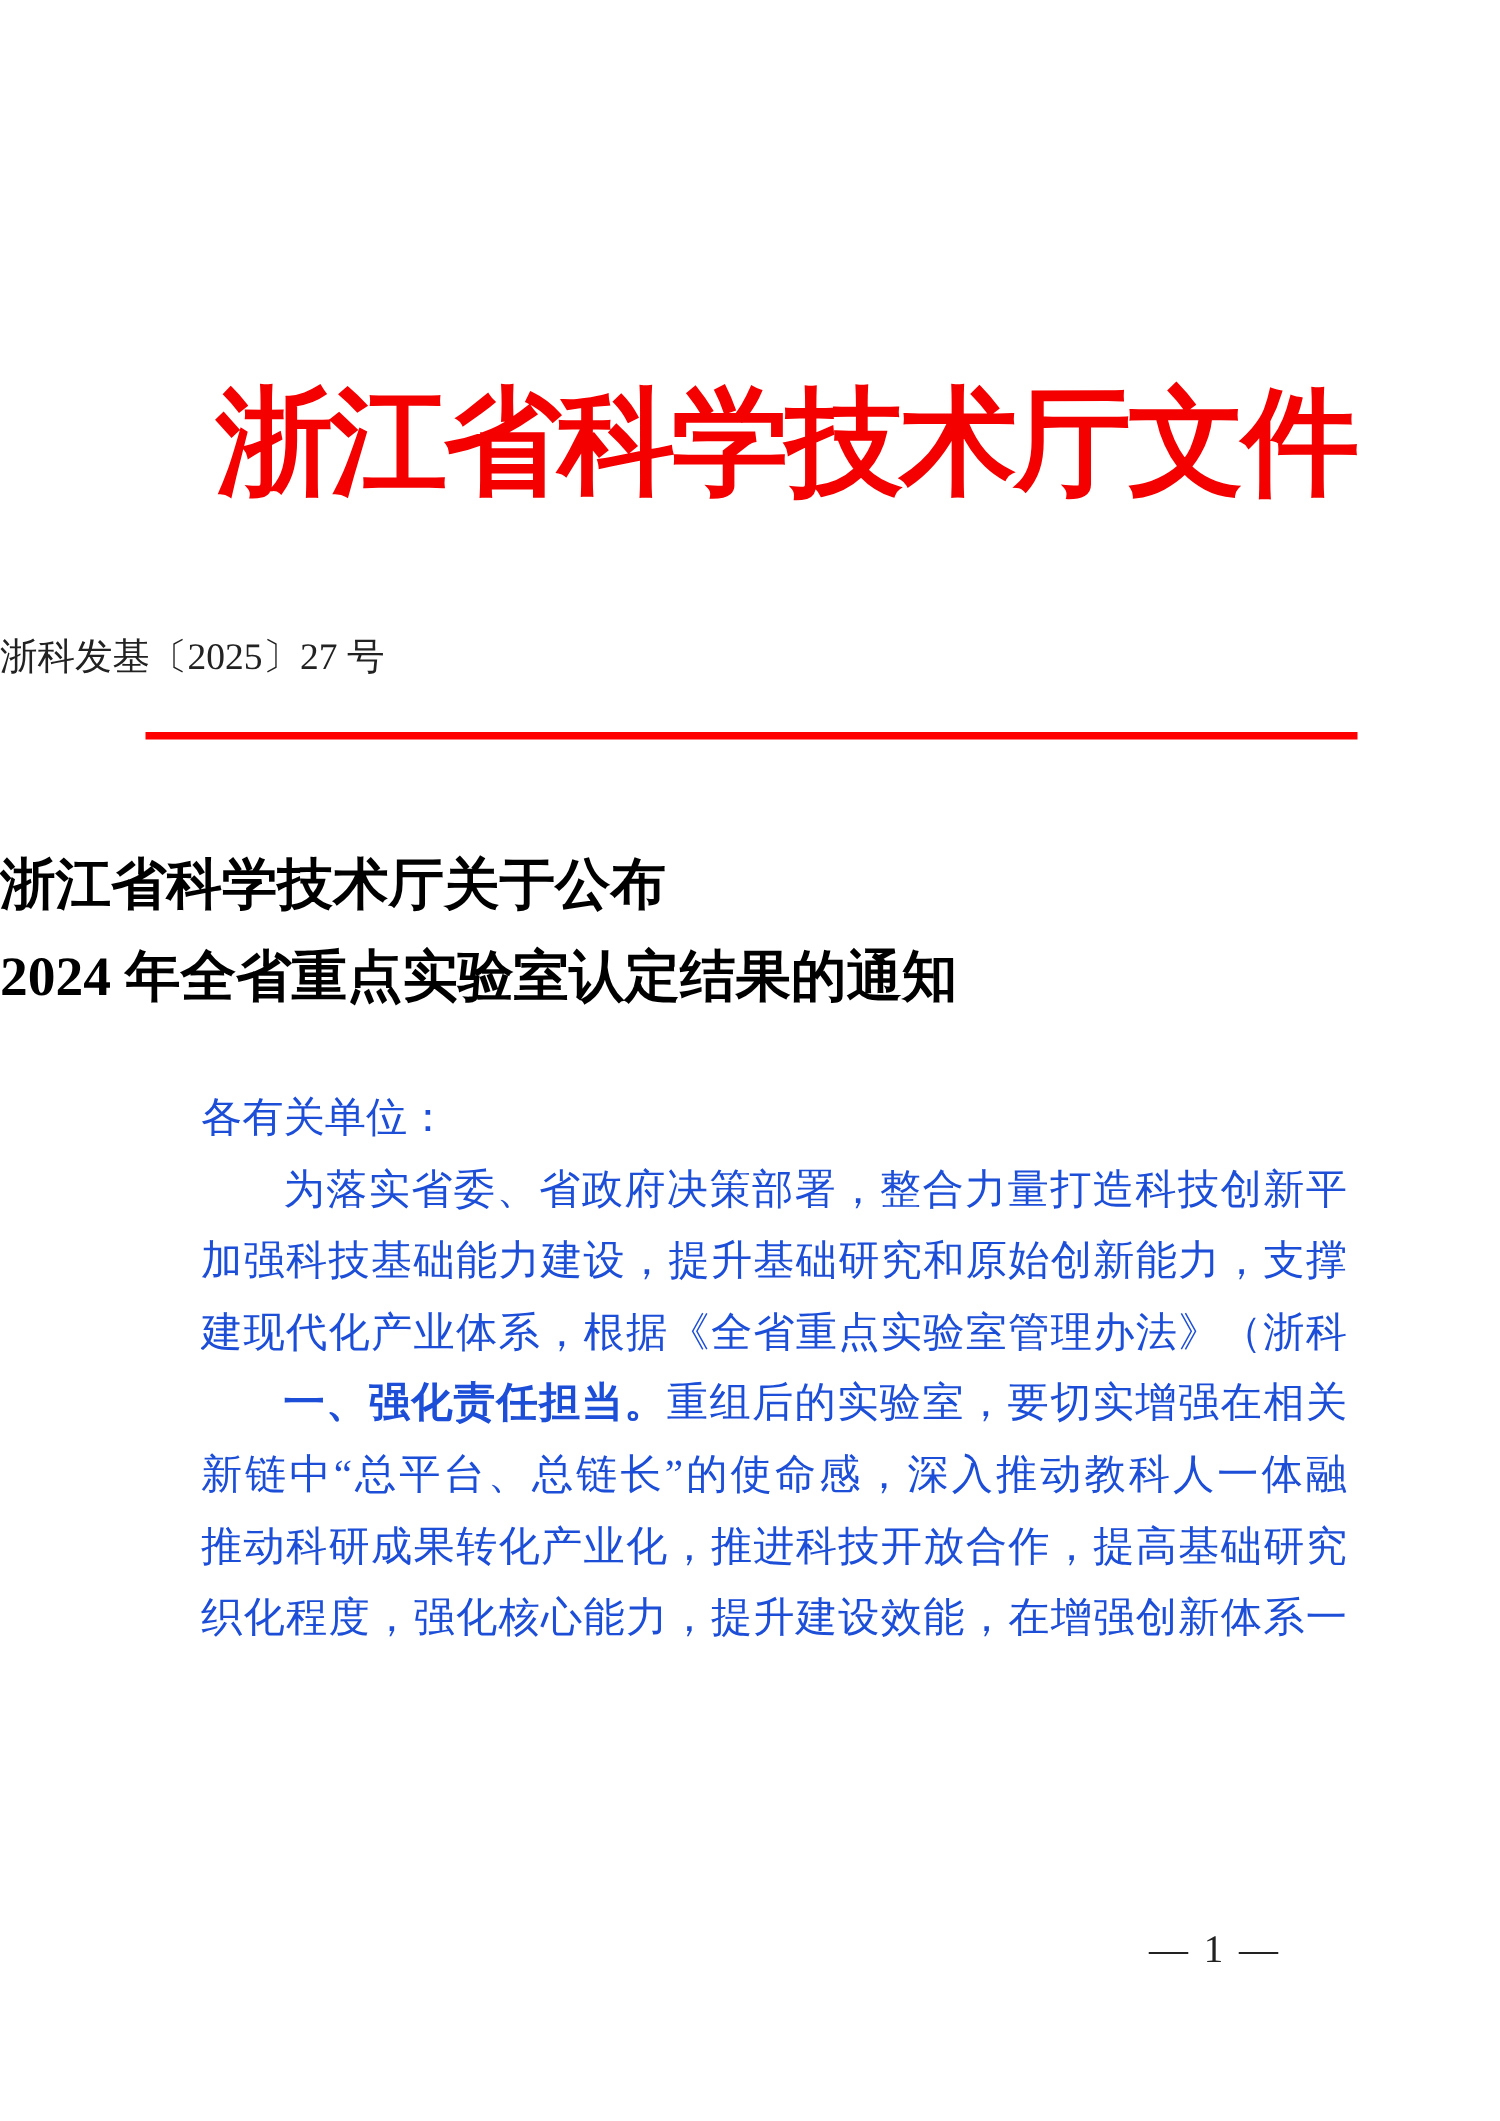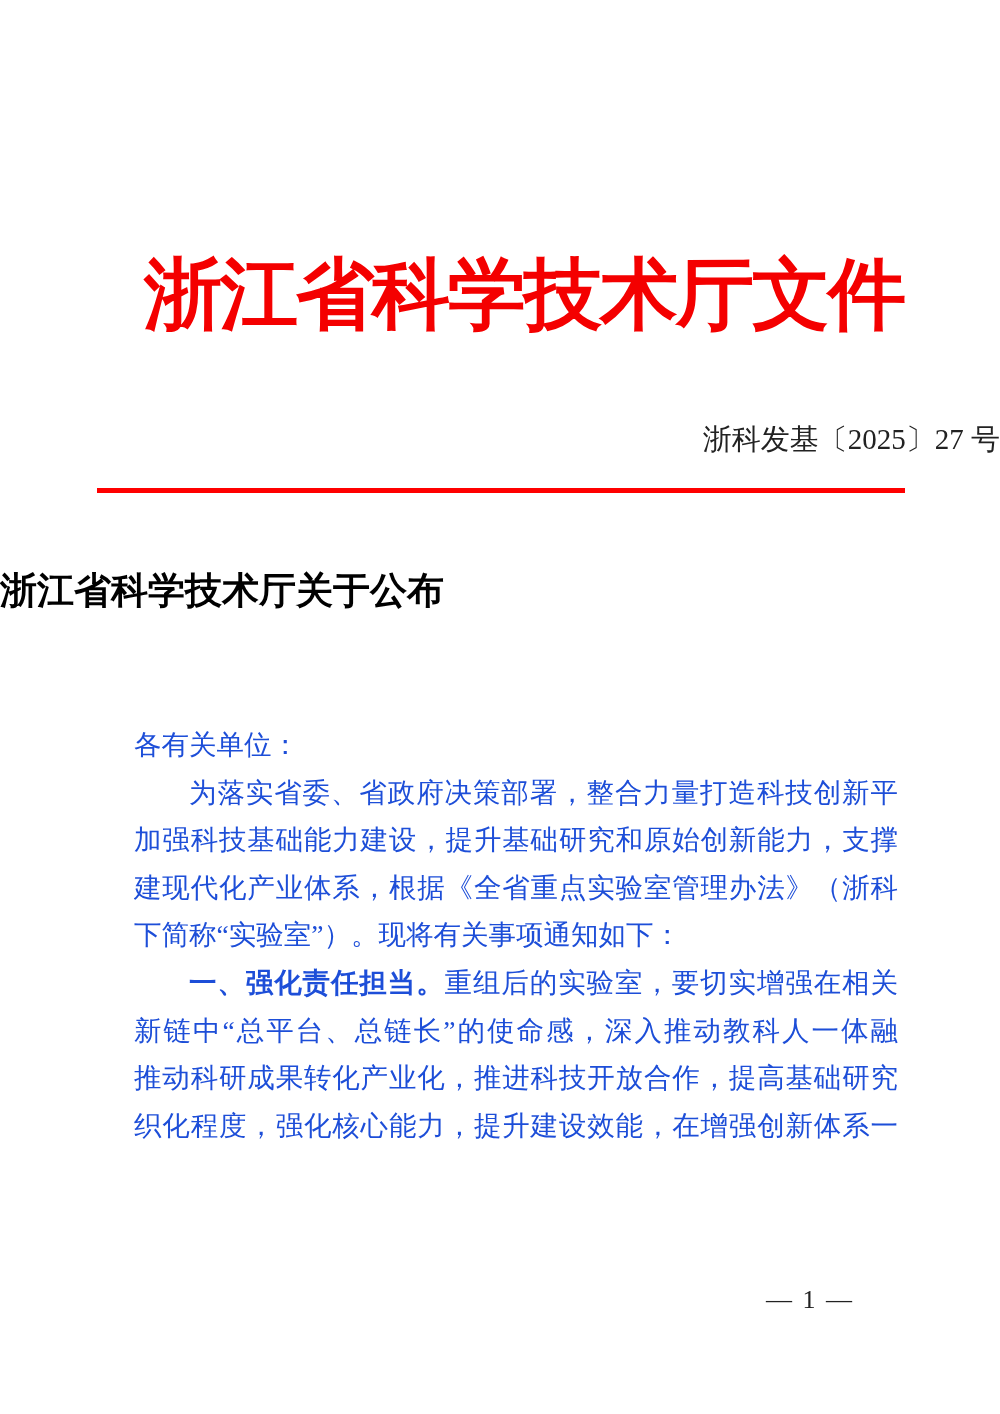--- a/index.html
+++ b/index.html
@@ -20,22 +20,22 @@
     line-height: 110px;
     font-weight: bold;
     letter-spacing: -2px;
     color: var(--accent-red, #f40000);
     white-space: nowrap;
     padding-left: 24px;
   }
   .doc-number {
     position: absolute;
     top: 420px; left: 0; width: 100%;
-    text-align: right;
-    font-size: 29px;
+    text-align: left;
+    font-size: 25px;
     line-height: 38px;
     color: #222222;
   }
   .red-rule {
     position: absolute;
     top: 488px; left: 97px;
     width: 808px; height: 5px;
     background: var(--rule-red, #ff0000);
   }
   .doc-title {
@@ -85,36 +85,34 @@
 <div class="page">
 
   <div class="agency-title">浙江省科学技术厅文件</div>
 
   <div class="doc-number">浙科发基〔2025〕27 号</div>
 
   <div class="red-rule"></div>
 
   <div class="doc-title">
     <div>浙江省科学技术厅关于公布</div>
+    <div>2024 年全省重点实验室认定结果的通知</div>
   </div>
 
   <div class="body-text">
     <div class="line">各有关单位：</div>
 
     <div class="line jl indent">
       <span>为落实省委、省政府决策部署，整合力量打造科技创新平台，</span>
     </div>
     <div class="line jl">
       <span>加强科技基础能力建设，提升基础研究和原始创新能力，支撑构</span>
     </div>
     <div class="line jl">
       <span>建现代化产业体系，根据《全省重点实验室管理办法》（浙科发</span>
-    </div>
-    <div class="line">
-      <span>下简称“实验室”）。现将有关事项通知如下：</span>
     </div>
 
     <div class="line jl indent">
       <span class="bold">一、强化责任担当。</span><span>重组后的实验室，要切实增强在相关创</span>
     </div>
     <div class="line jl">
       <span>新链中“总平台、总链长”的使命感，深入推动教科人一体融合，</span>
     </div>
     <div class="line jl">
       <span>推动科研成果转化产业化，推进科技开放合作，提高基础研究组</span>

